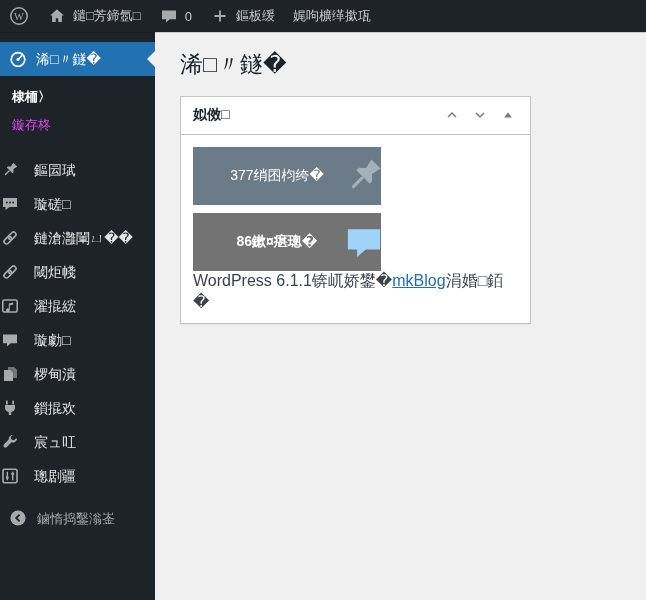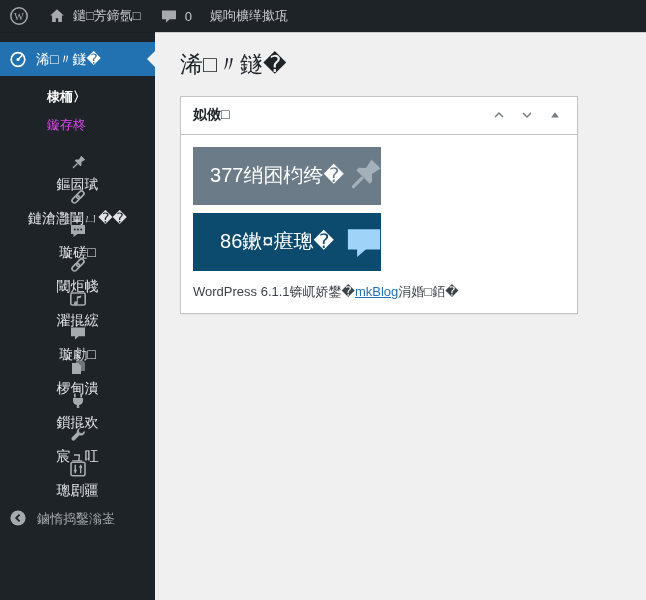--- a/index.html
+++ b/index.html
@@ -40,79 +40,79 @@
     background:#2271b1; color:#fff; font-size:14px;
     position:relative; cursor:pointer;
   }
   .menu-top::after { 
     content:""; position:absolute; right:0; top:50%; margin-top:-8px;
     border:8px solid transparent; border-right-color:#f0f0f1;
   }
   .mi-icon { width:20px; height:20px; color:#a7aaad; flex:0 0 auto; }
   .menu-top .mi-icon { color:#fff; }
   .mi-icon svg { width:20px; height:20px; }
-  .submenu { padding:7px 0 14px 0;margin-left:35px; }
+  .submenu { padding:7px 0 14px 0; }
   .submenu a {
     display:block; padding:5px 12px; font-size:13px;
     color:#d946ef; text-decoration:none; cursor:pointer;
   }
   .submenu a.current { color:#fff; font-weight:bold; }
   .menu-item {
-    display:flex; align-items:center; gap:4px;
+    display:flex; align-items:center; gap:14px;
     height:34px; padding:0 0;
-    color:#e2e4e7; font-size:14px; text-decoration:none; cursor:pointer;flex-direction:column;
+    color:#e2e4e7; font-size:14px; text-decoration:none; cursor:pointer;
   }
   .menu-item.group-start { margin-top:16px; }
   .collapse-item {
     display:flex; align-items:center; gap:9px;
     margin-top:8px; height:34px; padding:0 8px;
     color:#a7aaad; font-size:13px; cursor:pointer;
   }
   .collapse-item .mi-icon { color:#a7aaad; }
   .mi-label { line-height:1; }
 
   
   .content {
     position:absolute; top:32px; left:155px; right:0; bottom:0;
     background:#f0f0f1; padding:18px 0 0 25px;
   }
   h1.page-title {
     font-size:23px; font-weight:400; color:#1d2327;
     line-height:1.3; margin-bottom:16px;
   }
   .postbox {
-    width:398px; background:#fff;
+    width:351px; background:#fff;
     border:1px solid #c3c4c7;
     box-shadow:0 1px 1px rgba(0,0,0,.04);
   }
   .postbox-header {
     display:flex; align-items:center; justify-content:space-between;
     border-bottom:1px solid #c3c4c7; height:38px;
   }
   .postbox-title { font-size:14px; font-weight:bold; padding:0 12px; color:#1d2327; }
   .handle-actions { display:flex; align-items:center; gap:4px; padding-right:10px; color:#787c82; }
   .handle-btn {
     width:24px; height:24px; display:flex; align-items:center; justify-content:center;
     background:none; border:none; color:#787c82; cursor:pointer;
   }
   .handle-btn svg { width:16px; height:16px; }
   .inside { padding:12px; }
   .glance-stats { display:flex; flex-wrap:wrap; gap:8px 3px; }
   .stat-box {
     width:188px; height:58px; position:relative;
     display:flex; align-items:center; justify-content:center;
-    color:#fff; font-size:20px; text-decoration:none; cursor:pointer;
+    color:#fff; font-size:14px; text-decoration:none; cursor:pointer;
   }
   .stat-text { position:relative; z-index:2; padding-right:20px; }
   .stat-icon {
     position:absolute; right:-6px; top:50%; transform:translateY(-50%);
     width:46px; height:46px; z-index:1;
   }
   .stat-icon svg { width:46px; height:46px; }
-  .version-line { margin-top:12px; font-size:13px; color:#3c434a; }
+  .version-line { font-size:16px; color:#3c434a; }
   .version-line a { color:#2271b1; text-decoration:underline; cursor:pointer; }
 </style>
 </head>
 <body>
 
 <div class="admin-bar">
   <a class="ab-item">
     <span class="ab-icon">
         <svg viewBox="0 0 20 20" fill="currentColor">
           <circle cx="10" cy="10" r="8.2" fill="none" stroke="currentColor" stroke-width="1.5"></circle>
@@ -128,20 +128,28 @@
       </span>
     <span>鑓□芳鍗氬□</span>
   </a>
   <a class="ab-item">
     <span class="ab-icon">
         <svg viewBox="0 0 20 20" fill="currentColor">
           <path d="M3 4.5h14v8.8h-6.2L7 16.5v-3.2H3z"></path>
         </svg>
       </span>
     <span>0</span>
+  </a>
+  <a class="ab-item">
+    <span class="ab-icon">
+        <svg viewBox="0 0 20 20" fill="currentColor">
+          <path d="M9.1 4.5h1.8v4.6h4.6v1.8h-4.6v4.6H9.1v-4.6H4.5V9.1h4.6z"></path>
+        </svg>
+      </span>
+    <span>鏂板缓</span>
   </a>
   <a class="ab-item">
     <span>娓呴櫎缂撳瓨</span>
   </a>
 </div>
 
 <div class="sidebar">
   <a class="menu-top">
     <span class="mi-icon">
         <svg viewBox="0 0 20 20" fill="currentColor">
@@ -163,39 +171,39 @@
             <g transform="rotate(45 10 10)">
               <path d="M7.2 2.6h5.6l-1 4.3 2.3 2.2v1.5H5.9V9.1l2.3-2.2z"></path>
               <rect x="9.3" y="10.6" width="1.4" height="6.6" rx=".7"></rect>
             </g>
           </svg>
         </span>
         <span class="mi-label">鏂囩珷</span>
       </a>
       <a class="menu-item">
         <span class="mi-icon">
+          <svg viewBox="0 0 20 20" fill="currentColor">
+            <path d="M3 4h14v9H9.5L5.5 16v-3H3z"></path>
+            <circle cx="6.8" cy="8.5" r="1" fill="#1d2327"></circle>
+            <circle cx="10" cy="8.5" r="1" fill="#1d2327"></circle>
+            <circle cx="13.2" cy="8.5" r="1" fill="#1d2327"></circle>
+          </svg>
+        </span>
+        <span class="mi-label">璇磋□</span>
+      </a>
+      <a class="menu-item">
+        <span class="mi-icon">
           <svg viewBox="0 0 20 20" fill="none" stroke="currentColor" stroke-width="1.7">
             <g transform="rotate(-45 10 10)">
               <rect x="2.6" y="7.6" width="8.6" height="4.8" rx="2.4"></rect>
               <rect x="8.8" y="7.6" width="8.6" height="4.8" rx="2.4"></rect>
             </g>
           </svg>
         </span>
         <span class="mi-label">鏈滄灉閳ㄩ��</span>
-      </a>
-      <a class="menu-item">
-        <span class="mi-icon">
-          <svg viewBox="0 0 20 20" fill="currentColor">
-            <path d="M3 4h14v9H9.5L5.5 16v-3H3z"></path>
-            <circle cx="6.8" cy="8.5" r="1" fill="#1d2327"></circle>
-            <circle cx="10" cy="8.5" r="1" fill="#1d2327"></circle>
-            <circle cx="13.2" cy="8.5" r="1" fill="#1d2327"></circle>
-          </svg>
-        </span>
-        <span class="mi-label">璇磋□</span>
       </a>
       <a class="menu-item">
         <span class="mi-icon">
           <svg viewBox="0 0 20 20" fill="none" stroke="currentColor" stroke-width="1.7">
             <g transform="rotate(-45 10 10)">
               <rect x="2.6" y="7.6" width="8.6" height="4.8" rx="2.4"></rect>
               <rect x="8.8" y="7.6" width="8.6" height="4.8" rx="2.4"></rect>
             </g>
           </svg>
         </span>
@@ -304,21 +312,21 @@
             <span class="stat-text">377绡囨枃绔�</span>
             <span class="stat-icon" style="color: rgb(164, 176, 186);">
               <svg viewBox="0 0 20 20" fill="currentColor">
                 <g transform="rotate(45 10 10)">
                   <path d="M7.2 2.6h5.6l-1 4.3 2.3 2.2v1.5H5.9V9.1l2.3-2.2z"></path>
                   <rect x="9.3" y="10.6" width="1.4" height="6.6" rx=".7"></rect>
                 </g>
               </svg>
             </span>
           </a>
-          <a class="stat-box" style="background: #0c4a6e;">
+          <a class="stat-box" style="background: #737373; font-weight: bold;">
             <span class="stat-text">86鏉¤瘎璁�</span>
             <span class="stat-icon" style="color: rgb(159, 211, 248);">
               <svg viewBox="0 0 20 20" fill="currentColor">
                 <path d="M3 4.5h14v8.8h-6.2L7 16.5v-3.2H3z"></path>
               </svg>
             </span>
           </a>
         </div>
       <div class="version-line">
         <span>WordPress 6.1.1锛屼娇鐢�</span><a>mkBlog</a><span>涓婚□銆�</span>

